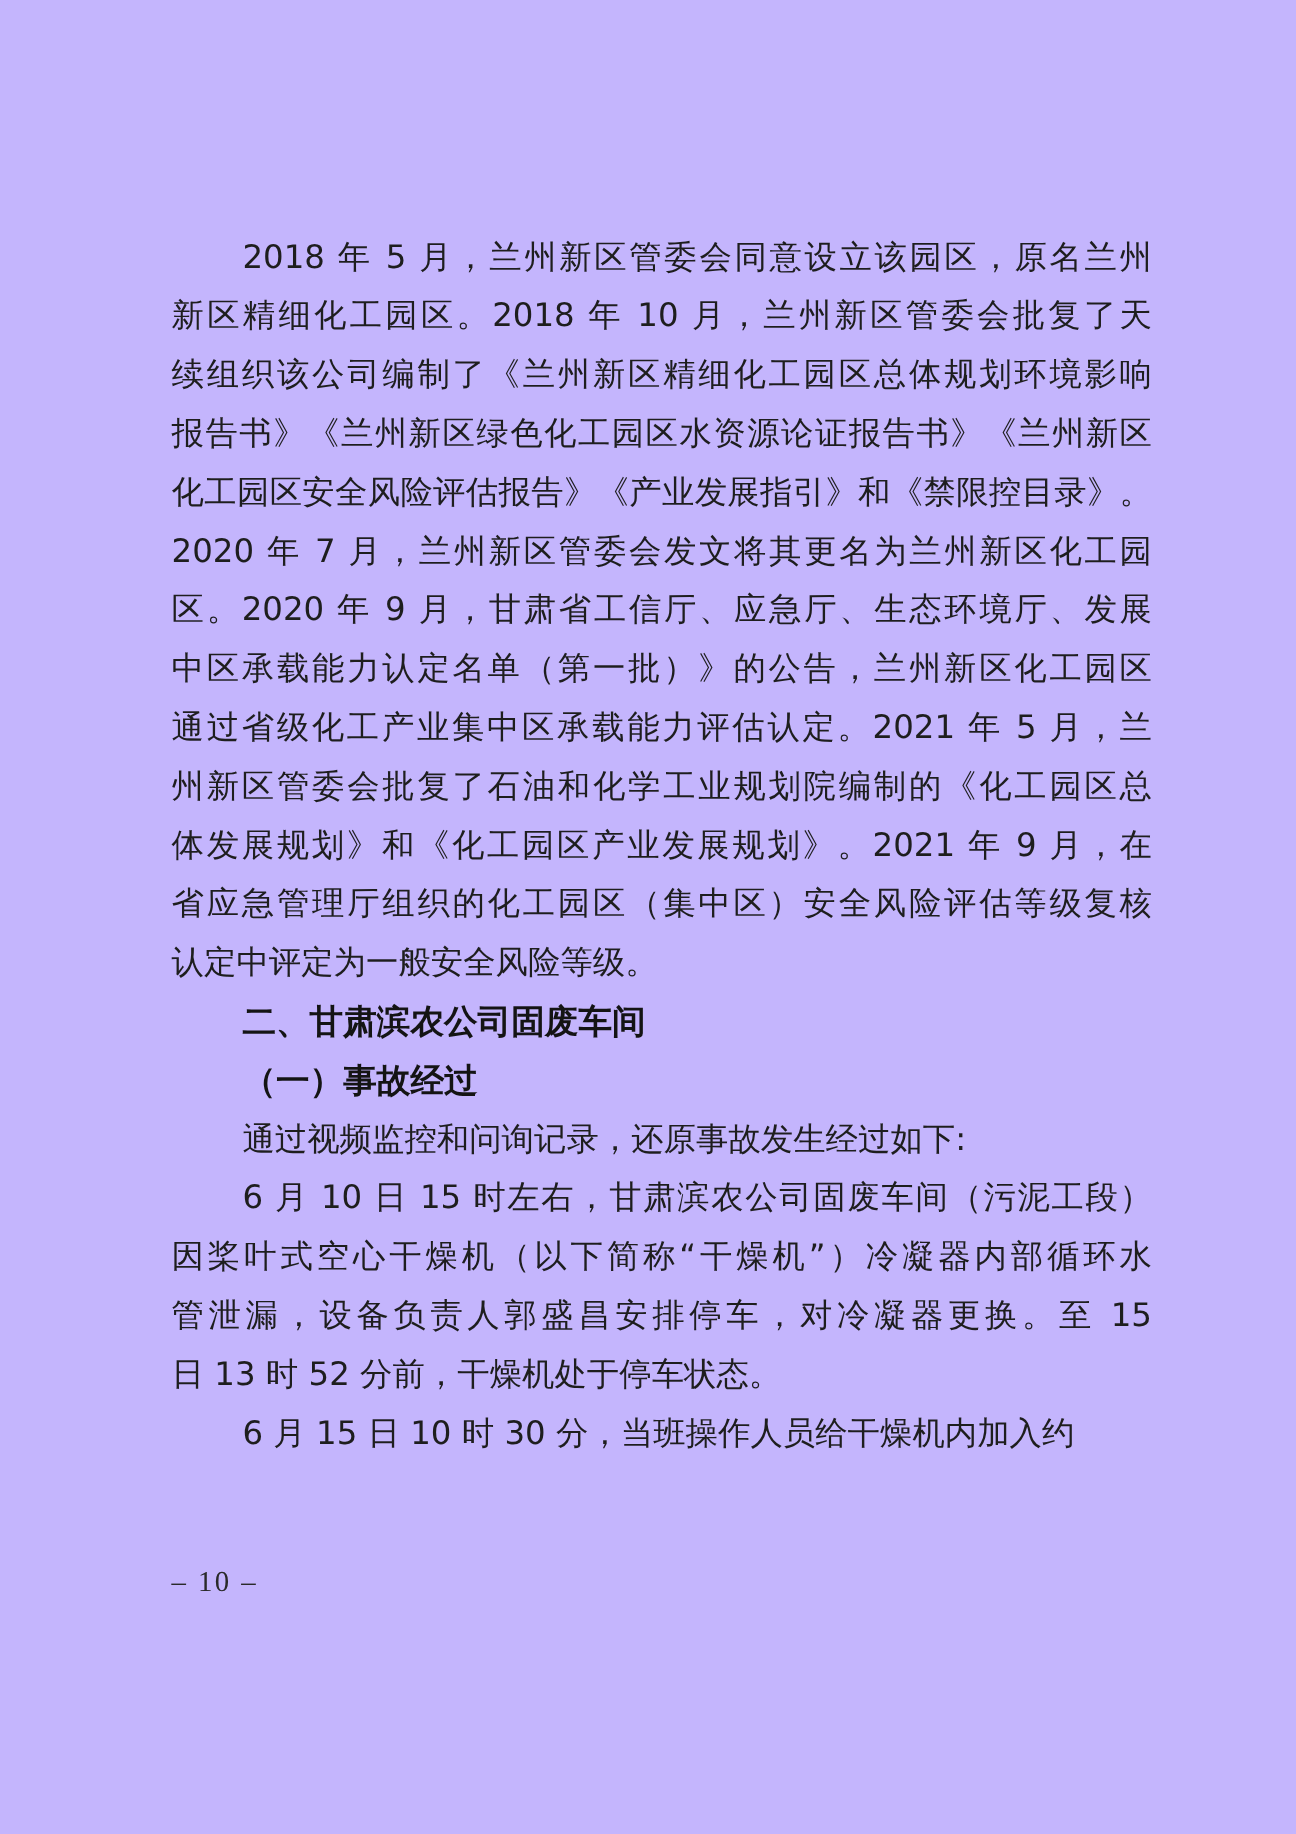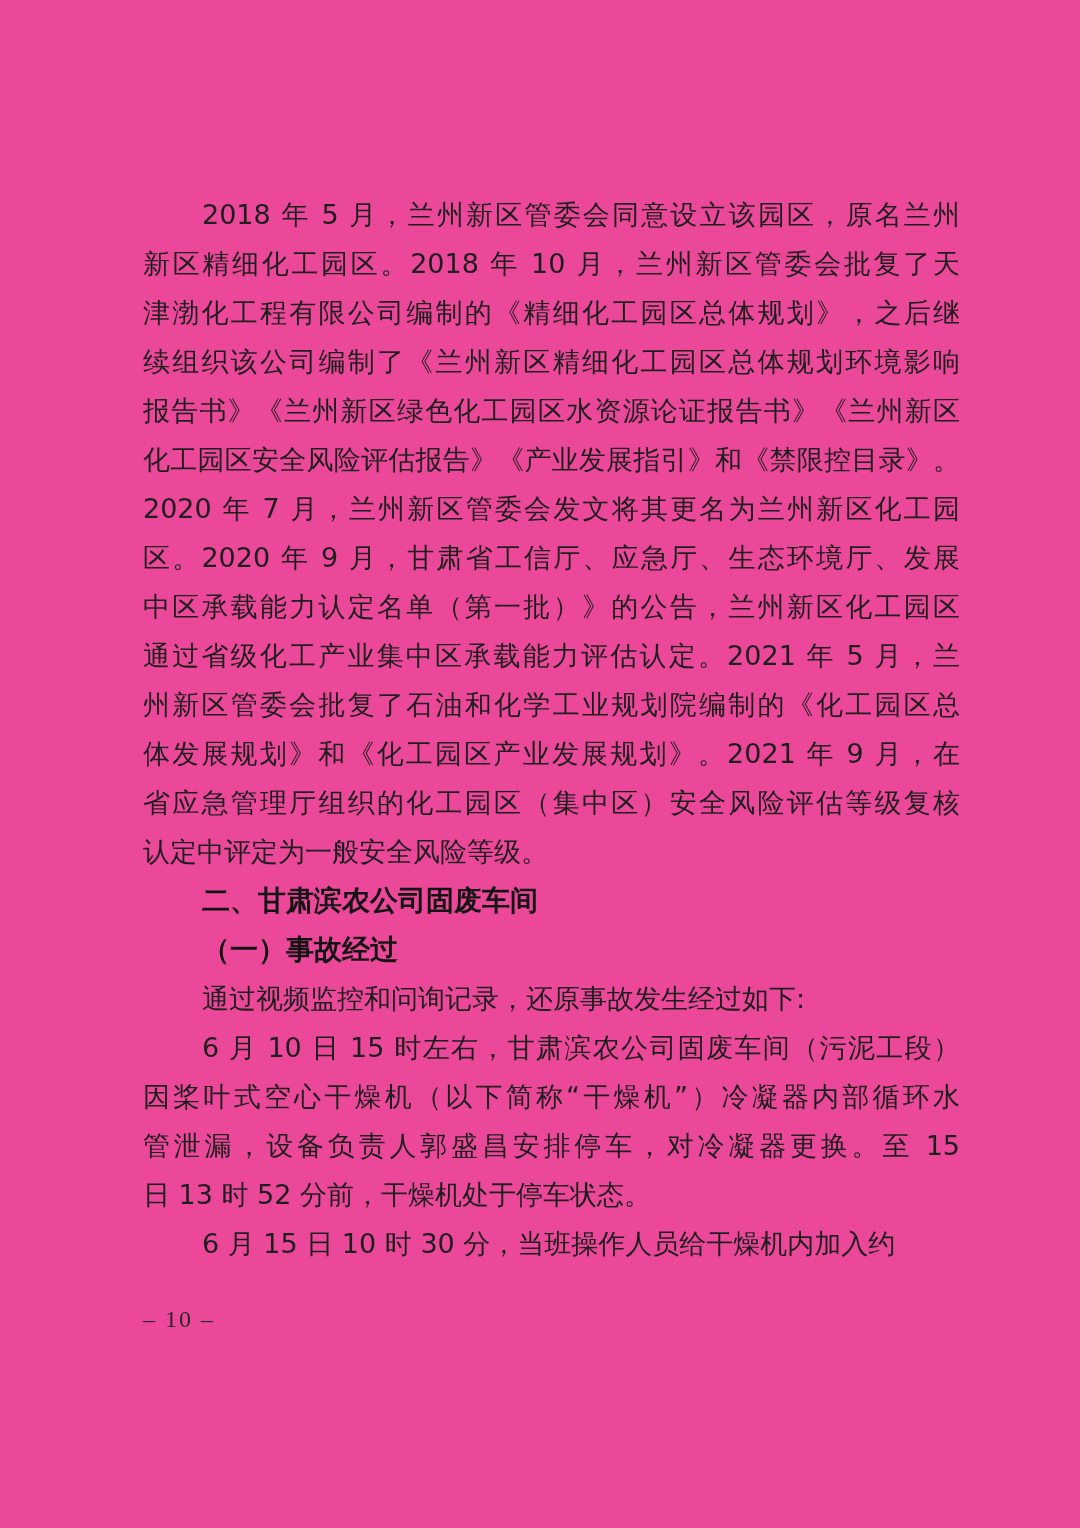--- a/index.html
+++ b/index.html
@@ -4,21 +4,21 @@
 <style>
   html, body {
     margin: 0;
     padding: 0;
     background: #ffffff;
   }
   .page {
     position: relative;
     width: 1080px;
     height: 1528px;
-    background: #ec4899;
+    background: #c4b5fd;
     overflow: hidden;
   }
   .document-body {
     position: absolute;
     left: 143px;
     top: 190px;
     width: 817px;
   }
   .para {
     margin: 0;
@@ -60,21 +60,20 @@
   }
 </style>
 </head>
 <body>
 
 <div class="page">
   <div class="document-body">
       <div class="para">
         <div class="line first">2018 年 5 月，兰州新区管委会同意设立该园区，原名兰州</div>
         <div class="line">新区精细化工园区。2018 年 10 月，兰州新区管委会批复了天</div>
-        <div class="line">津渤化工程有限公司编制的《精细化工园区总体规划》，之后继</div>
         <div class="line">续组织该公司编制了《兰州新区精细化工园区总体规划环境影响</div>
         <div class="line">报告书》《兰州新区绿色化工园区水资源论证报告书》《兰州新区</div>
         <div class="line">化工园区安全风险评估报告》《产业发展指引》和《禁限控目录》。</div>
         <div class="line">2020 年 7 月，兰州新区管委会发文将其更名为兰州新区化工园</div>
         <div class="line">区。2020 年 9 月，甘肃省工信厅、应急厅、生态环境厅、发展</div>
         <div class="line">中区承载能力认定名单（第一批）》的公告，兰州新区化工园区</div>
         <div class="line">通过省级化工产业集中区承载能力评估认定。2021 年 5 月，兰</div>
         <div class="line">州新区管委会批复了石油和化学工业规划院编制的《化工园区总</div>
         <div class="line">体发展规划》和《化工园区产业发展规划》。2021 年 9 月，在</div>
         <div class="line">省应急管理厅组织的化工园区（集中区）安全风险评估等级复核</div>

